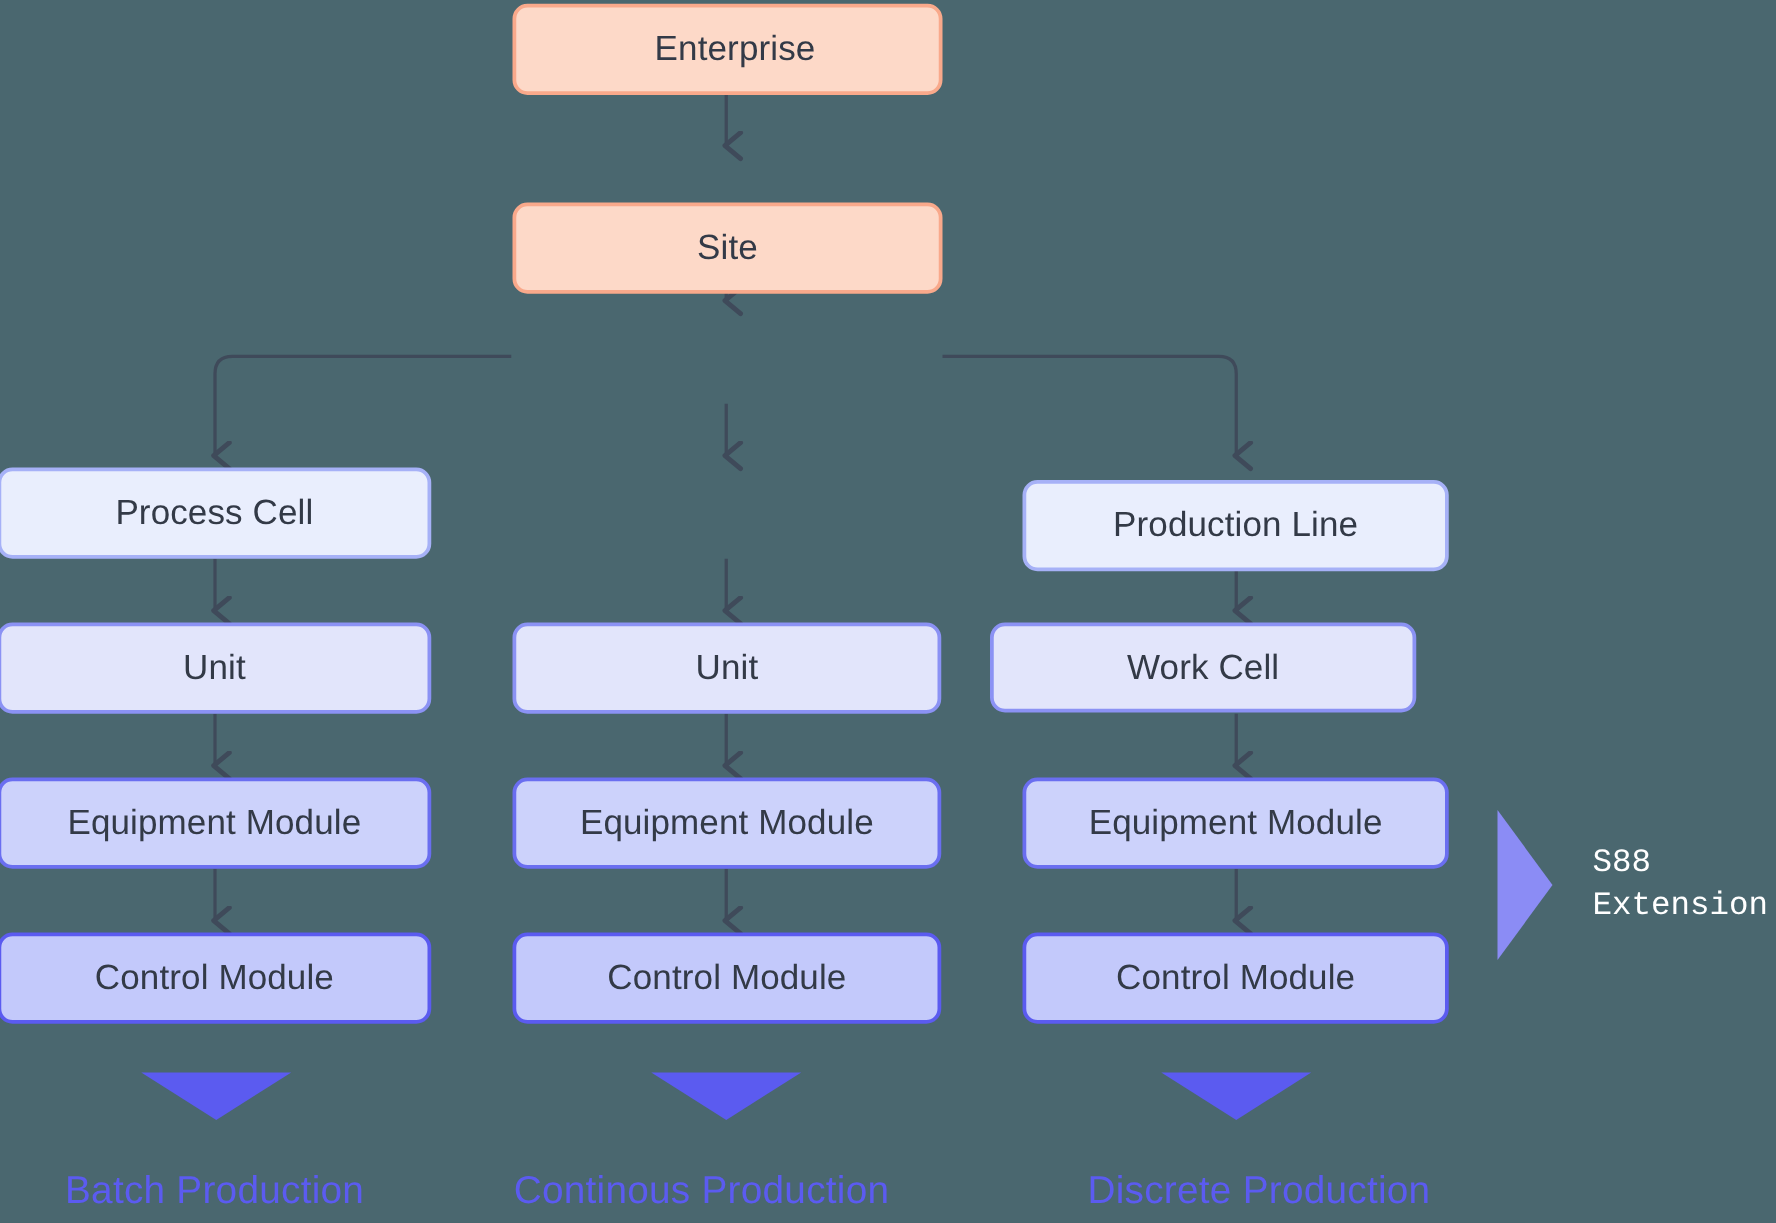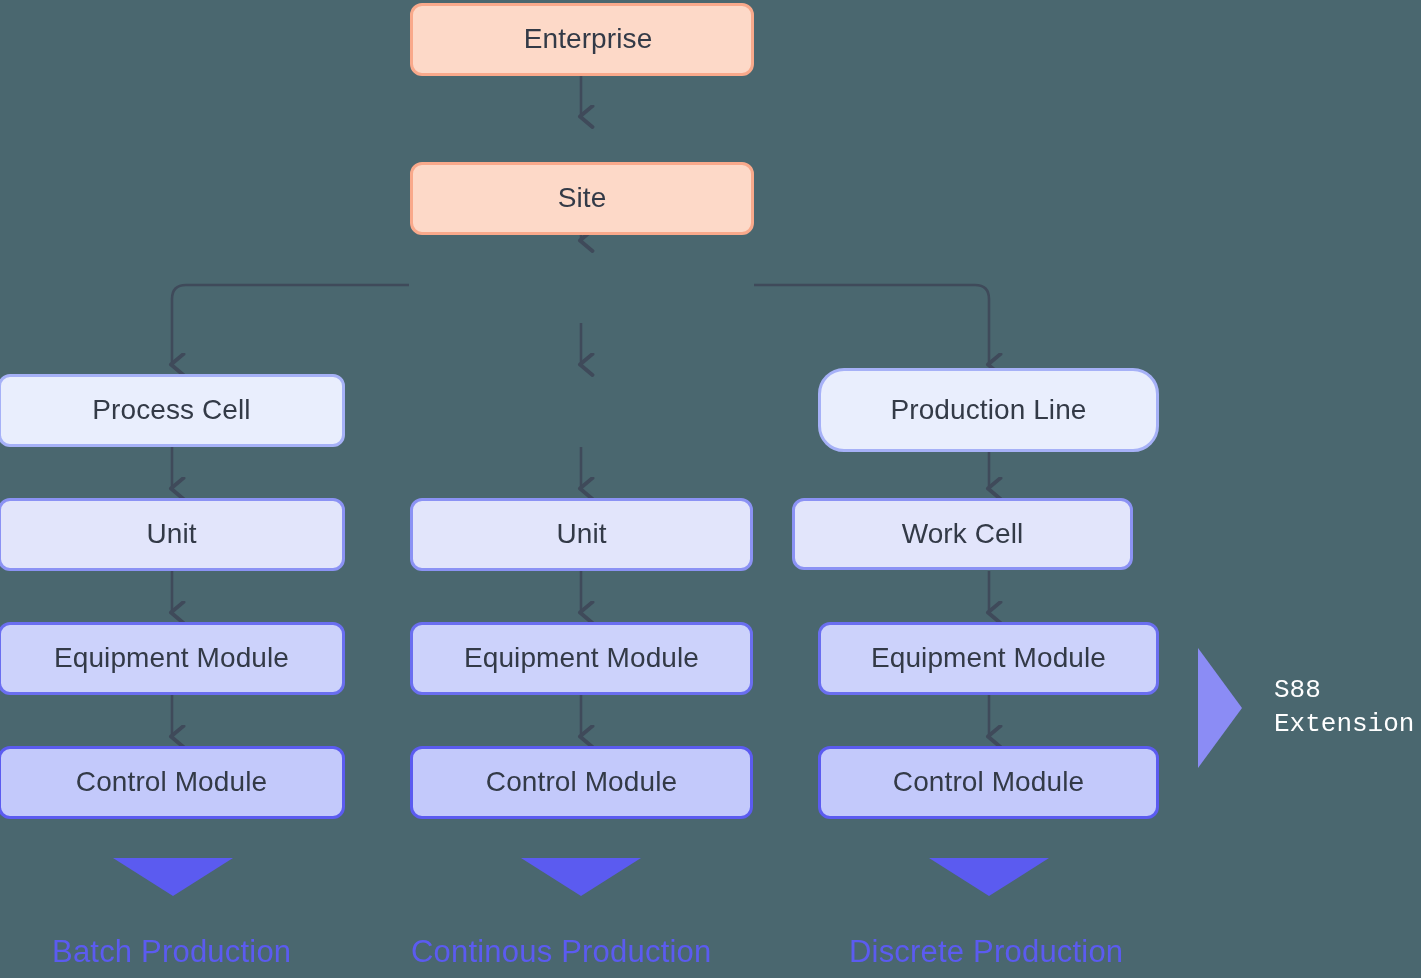--- a/index.html
+++ b/index.html
@@ -153,21 +153,21 @@
   <div class="node level-r2" style="left:410px; top:498px; width:343px; height:73px;">
     <span>Unit</span>
   </div>
   <div class="node level-r3" style="left:410px; top:622px; width:343px; height:73px;">
     <span>Equipment Module</span>
   </div>
   <div class="node level-r4" style="left:410px; top:746px; width:343px; height:73px;">
     <span>Control Module</span>
   </div>
 
-  <div class="node level-r1" style="left:818px; top:368px; width:341px; height:84px;border-radius:26px;">
+  <div class="node level-r1" style="left:818px; top:384px; width:341px; height:73px;">
     <span>Production Line</span>
   </div>
   <div class="node level-r2" style="left:792px; top:498px; width:341px; height:72px;">
     <span>Work Cell</span>
   </div>
   <div class="node level-r3" style="left:818px; top:622px; width:341px; height:73px;">
     <span>Equipment Module</span>
   </div>
   <div class="node level-r4" style="left:818px; top:746px; width:341px; height:73px;">
     <span>Control Module</span>
@@ -178,15 +178,15 @@
     <div>S88</div>
     <div>Extension</div>
   </div>
 
   <div class="big-tri" style="left:113px; top:858px;"></div>
   <div class="big-tri" style="left:521px; top:858px;"></div>
   <div class="big-tri" style="left:929px; top:858px;"></div>
 
   <div class="caption" style="left:52px; top:934px;text-align:right;">Batch Production</div>
   <div class="caption" style="left:411px; top:934px;">Continous Production</div>
-  <div class="caption" style="left:849px; top:934px;">Discrete Production</div>
+  <div class="caption" style="left:870px; top:934px;">Discrete Production</div>
 
 </div>
 
 </body></html>

